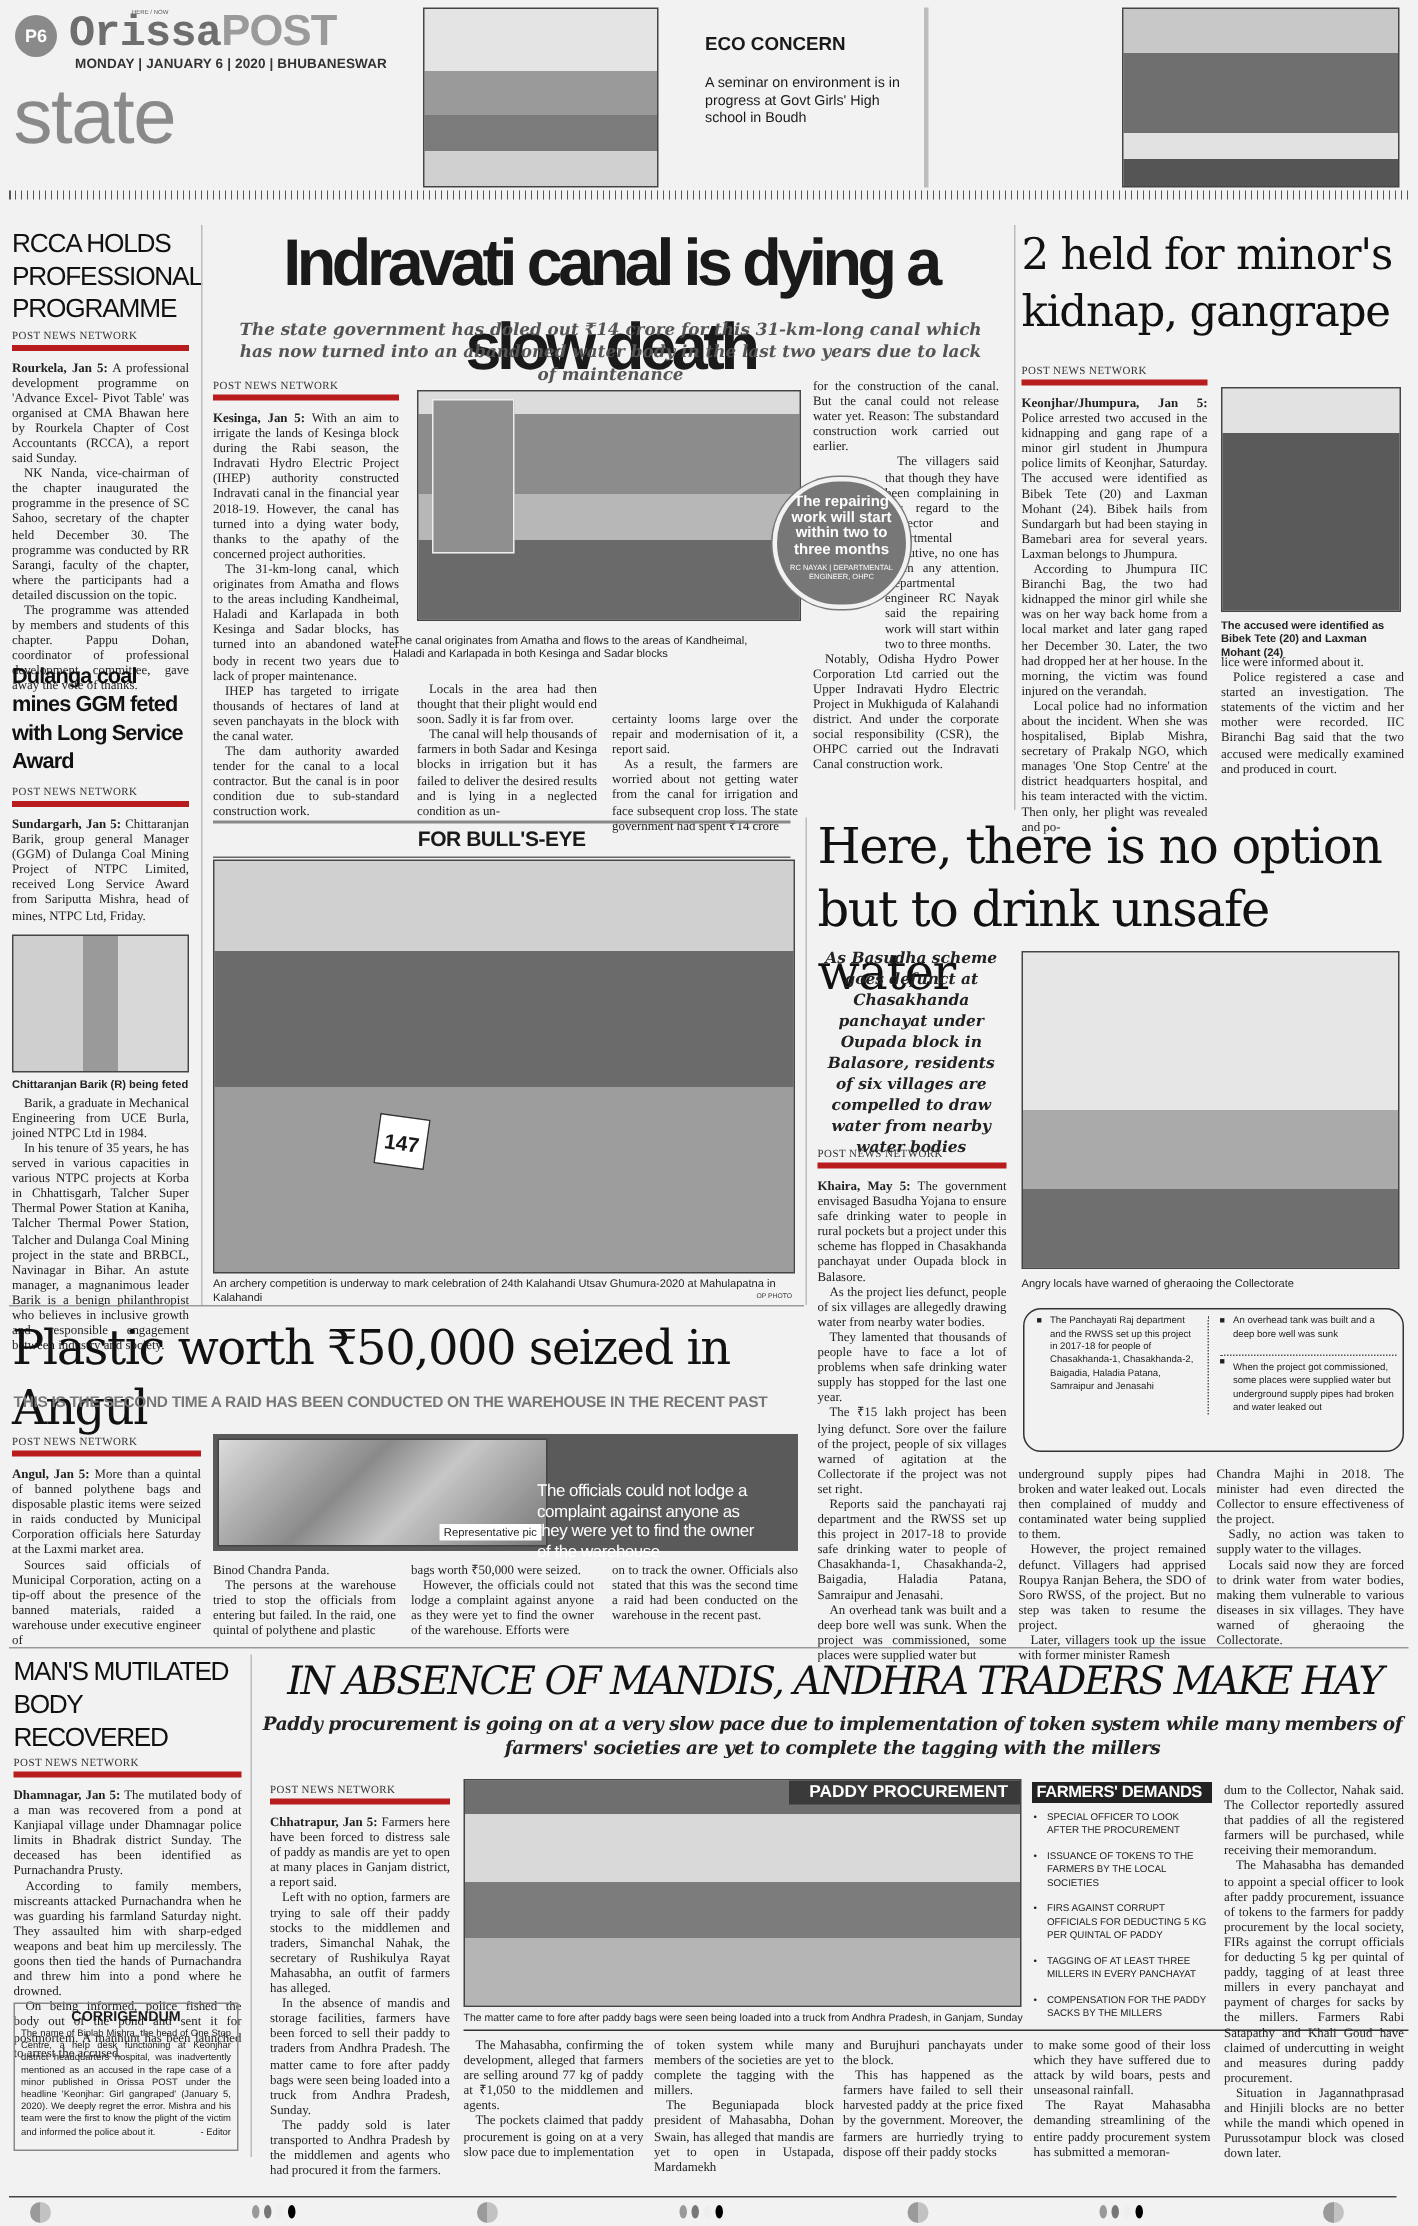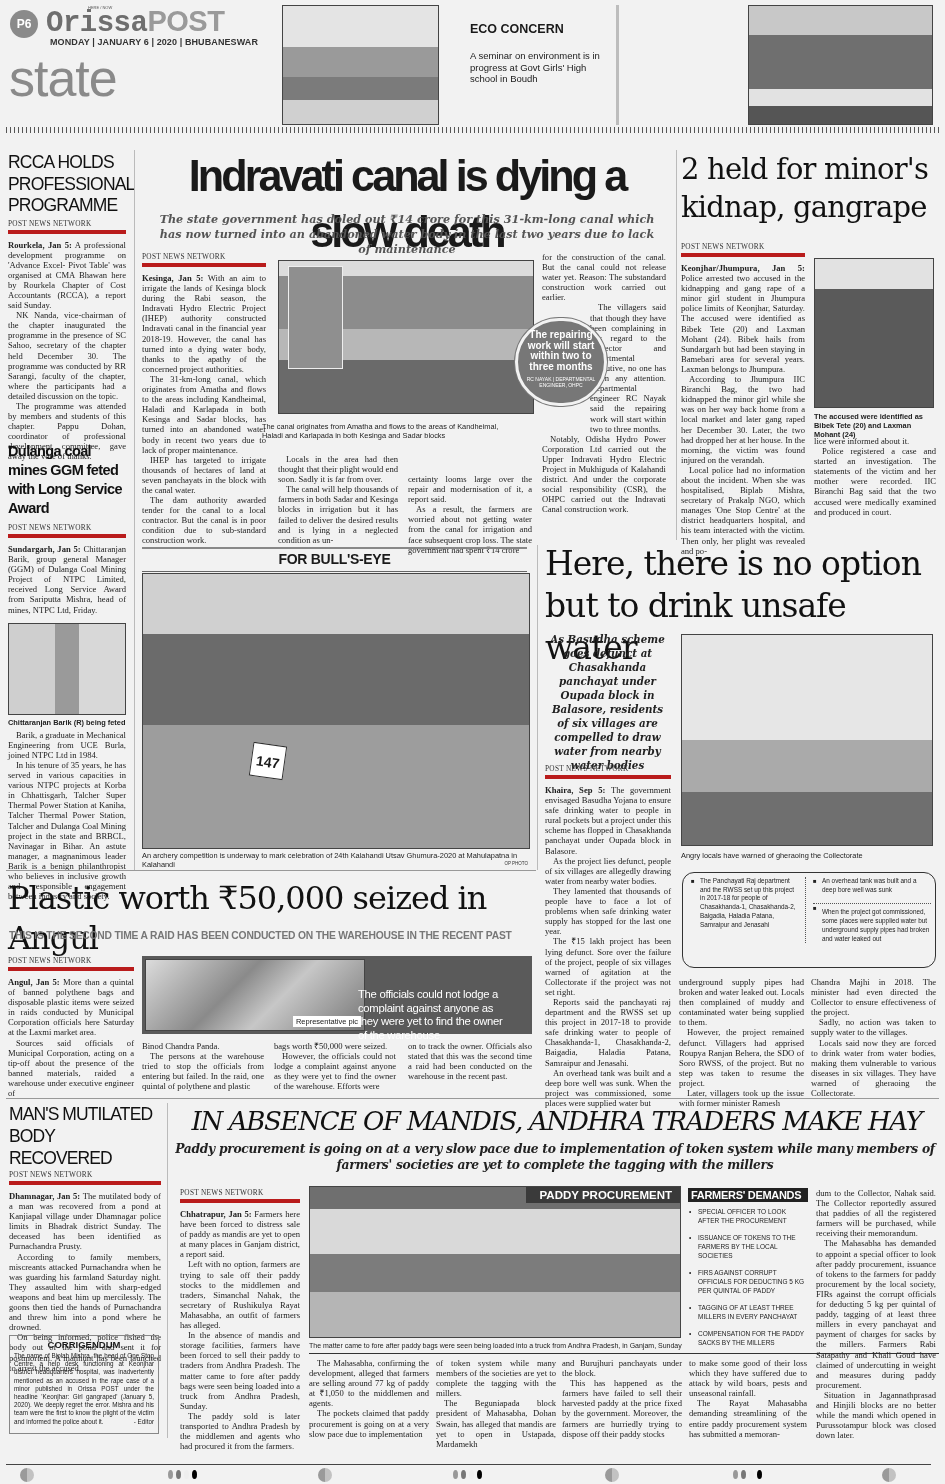--- a/index.html
+++ b/index.html
@@ -146,21 +146,21 @@
 <div class="abs" style="left:545px;top:543px;width:395px;">
   <div class="serif" style="font-size:33px;line-height:42px;letter-spacing:-1px;color:#111;">Here, there is no option but to drink unsafe water</div>
 </div>
 <div class="abs serif" style="left:545px;top:632px;width:125px;text-align:center;font-style:italic;font-weight:bold;font-size:10.3px;line-height:14px;color:#222;">As Basudha scheme goes defunct at Chasakhanda panchayat under Oupada block in Balasore, residents of six villages are compelled to draw water from nearby water bodies</div>
 <div class="abs photo" style="left:681px;top:634px;width:252px;height:212px;background:linear-gradient(180deg,#e6e6e6 0 50%,#aaaaaa 50% 75%,#6f6f6f 75%);"></div>
 <div class="abs caption" style="left:681px;top:851px;width:252px;">Angry locals have warned of gheraoing the Collectorate</div>
 
 <div class="abs" style="left:545px;top:764px;width:126px;">
   <div class="pnn" style="margin-bottom:6px;">POST NEWS NETWORK</div>
   <div class="body-text">
-    <p class="first"><b>Khaira, Sep 5:</b> <span>The government envisaged Basudha Yojana to ensure safe drinking water to people in rural pockets but a project under this scheme has flopped in Chasakhanda panchayat under Oupada block in Balasore.</span></p>
+    <p class="first"><b>Khaira, May 5:</b> <span>The government envisaged Basudha Yojana to ensure safe drinking water to people in rural pockets but a project under this scheme has flopped in Chasakhanda panchayat under Oupada block in Balasore.</span></p>
     <p>As the project lies defunct, people of six villages are allegedly drawing water from nearby water bodies.</p>
     <p>They lamented that thousands of people have to face a lot of problems when safe drinking water supply has stopped for the last one year.</p>
     <p>The ₹15 lakh project has been lying defunct. Sore over the failure of the project, people of six villages warned of agitation at the Collectorate if the project was not set right.</p>
     <p>Reports said the panchayati raj department and the RWSS set up this project in 2017-18 to provide safe drinking water to people of Chasakhanda-1, Chasakhanda-2, Baigadia, Haladia Patana, Samraipur and Jenasahi.</p>
     <p>An overhead tank was built and a deep bore well was sunk. When the project was commissioned, some places were supplied water but</p>
   </div>
 </div>
 
 <div class="abs" style="left:682px;top:872px;width:254px;height:96px;border:1.2px solid #333;border-radius:12px;">
   <ul class="abs bullet-list sans" style="left:8px;top:4px;width:108px;font-size:6.4px;line-height:8.7px;color:#222;">

